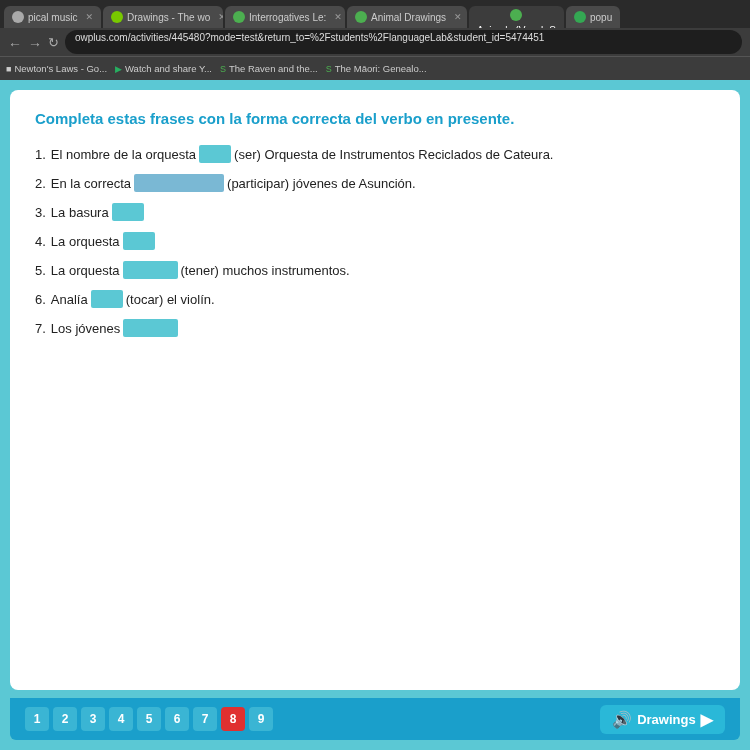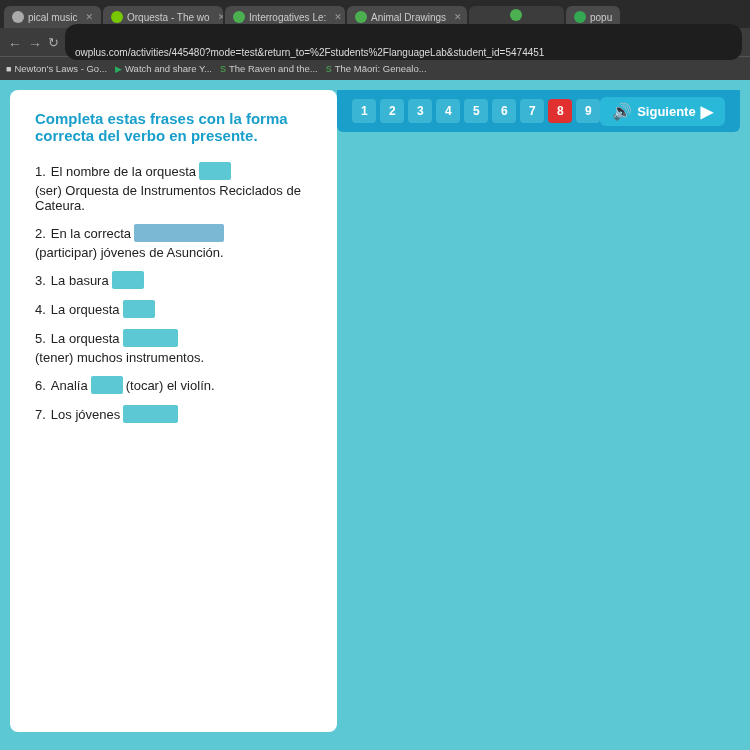--- a/index.html
+++ b/index.html
@@ -70,23 +70,23 @@
       height: 28px;
     }
 
     .address-bar {
       flex: 1;
       background: #1e1e1e;
       border-radius: 12px;
       padding: 2px 10px;
       font-size: 10px;
       color: #ddd;
-      height: 36px;
-      display: flex;
-      align-items: flex-end;
+      height: 24px;
+      display: flex;
+      align-items: flex-start;
     }
 
     .bookmarks-bar {
       background: #3c3c3c;
       display: flex;
       align-items: center;
       padding: 2px 6px;
       gap: 8px;
       height: 24px;
       border-top: 1px solid #555;
@@ -101,20 +101,21 @@
       white-space: nowrap;
       cursor: pointer;
     }
 
     
     .main-content {
       background: #5bc8d4;
       width: 100%;
       height: calc(750px - 80px);
       display: flex;
+      flex-direction: column;
       padding: 10px;
     }
 
     .activity-card {
       background: white;
       border-radius: 8px;
       flex: 1;
       margin-bottom: 8px;
       padding: 20px 25px;
       overflow: hidden;
@@ -219,21 +220,21 @@
 
 <div class="browser-chrome">
   <div class="tab-bar">
     <div class="tab">
       <div class="tab-icon" style="background:#aaa;"></div>
       <span>pical music</span>
       <span class="tab-close">✕</span>
     </div>
     <div class="tab">
       <div class="tab-icon" style="background:#78c800;"></div>
-      <span>Orquesta - The wo</span>
+      <span>Drawings - The wo</span>
       <span class="tab-close">✕</span>
     </div>
     <div class="tab">
       <div class="tab-icon" style="background:#4CAF50;"></div>
       <span>Interrogatives Le:</span>
       <span class="tab-close">✕</span>
     </div>
     <div class="tab">
       <div class="tab-icon" style="background:#4CAF50;"></div>
       <span>Animal Drawings</span>
@@ -337,17 +338,17 @@
       <div class="page-num">3</div>
       <div class="page-num">4</div>
       <div class="page-num">5</div>
       <div class="page-num">6</div>
       <div class="page-num">7</div>
       <div class="page-num active">8</div>
       <div class="page-num">9</div>
     </div>
     <button class="siguiente-btn">
       <span style="font-size:16px;">🔊</span>
-      <span>Siguiente</span>
+      <span>Drawings</span>
       <span class="nav-arrow">▶</span>
     </button>
   </div>
 </div>
 
 </body></html>

